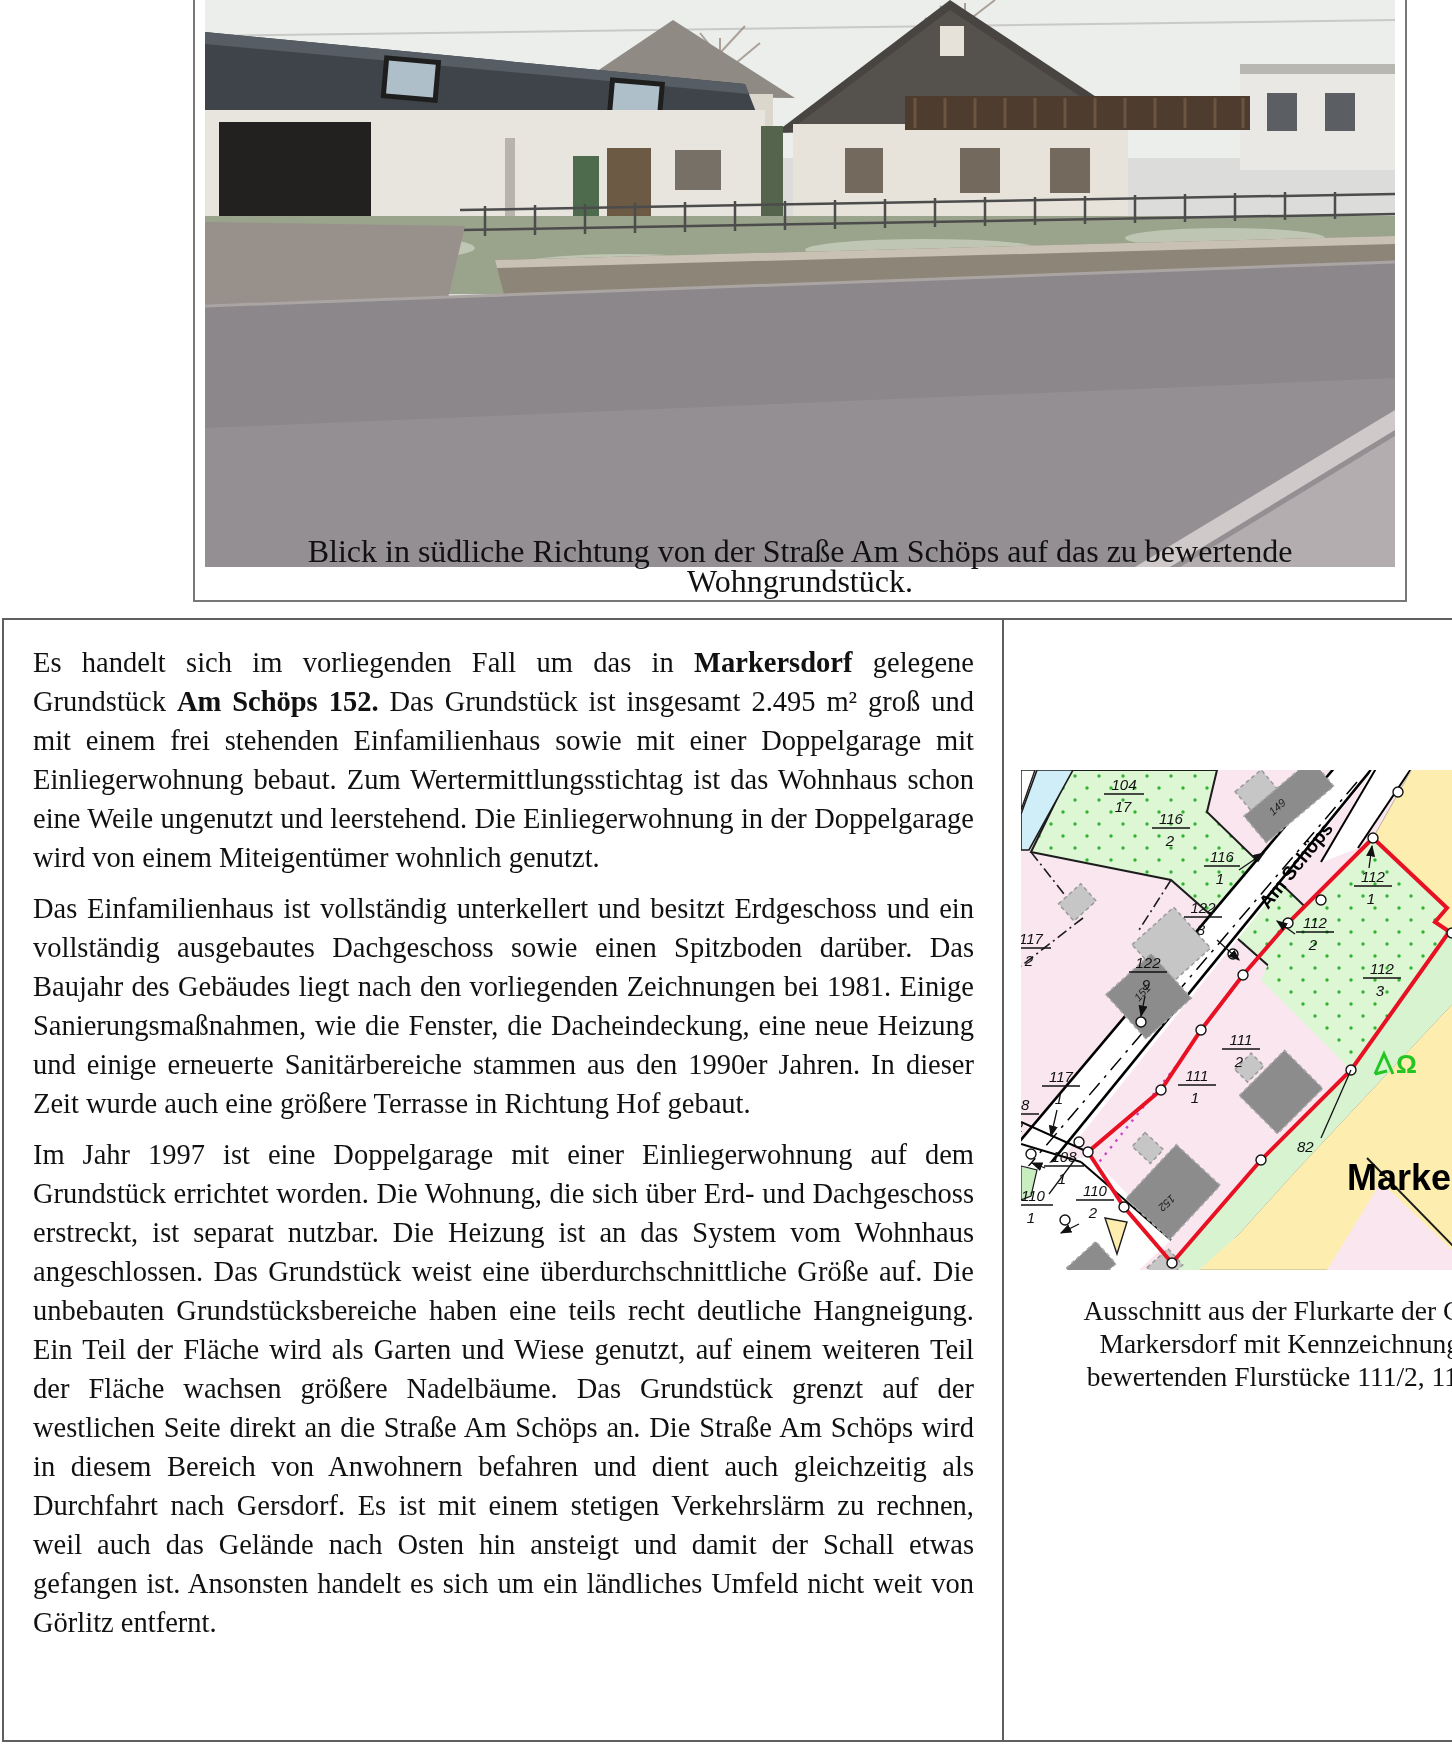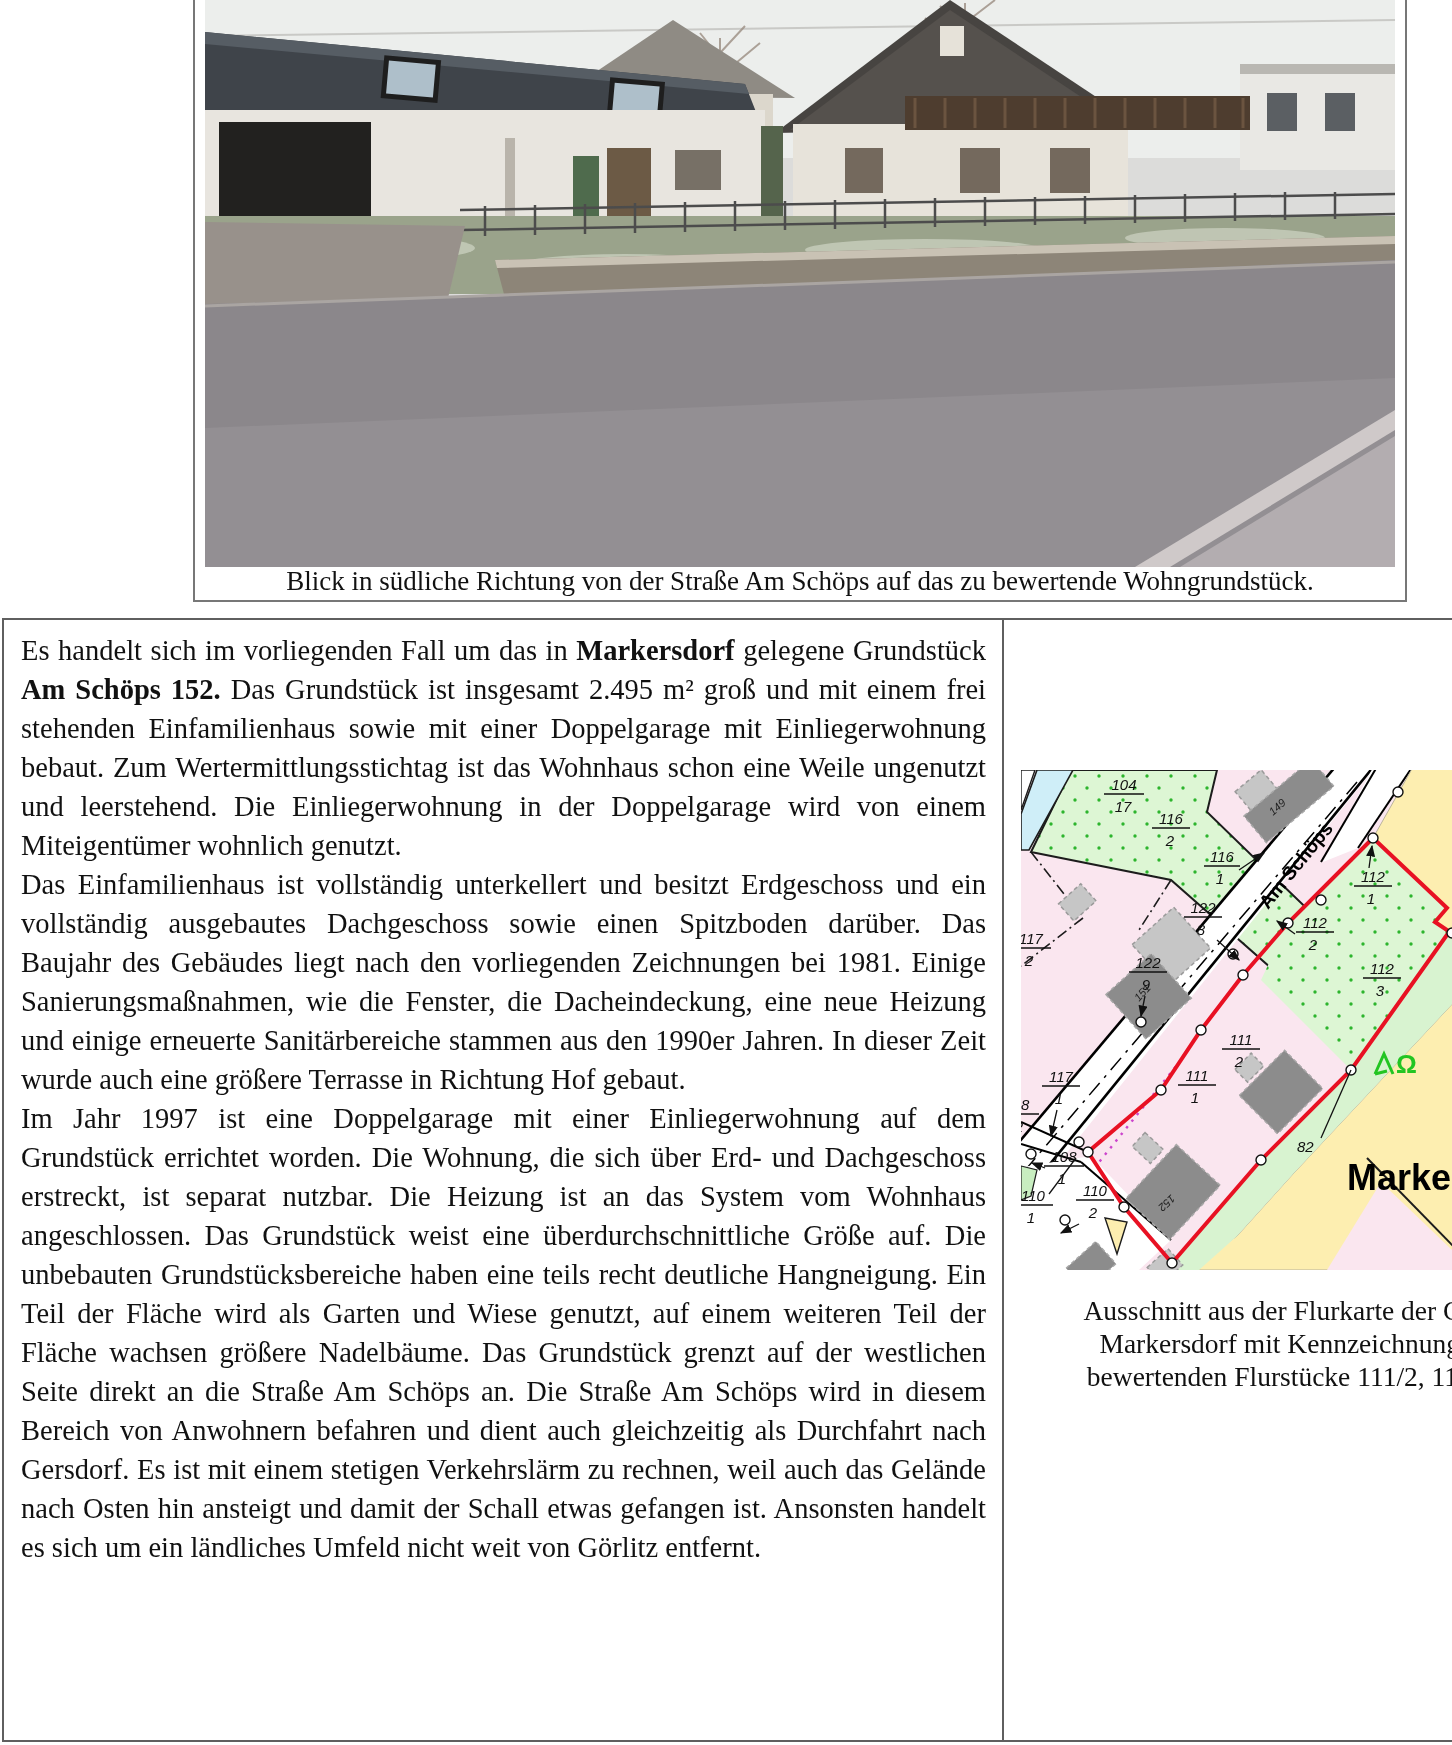--- a/index.html
+++ b/index.html
@@ -4,29 +4,29 @@
 <style>
   html,body{margin:0;padding:0;background:#ffffff;}
   .page{position:relative;width:1452px;height:1745px;overflow:hidden;background:#fff;
         font-family:"Liberation Serif",serif;color:#111;}
 
   
   .photo-frame{position:absolute;left:193px;top:-24px;width:1214px;height:626px;
                border:2px solid #777;background:#fff;box-sizing:border-box;}
   .photo-canvas{position:absolute;left:10px;top:20px;width:1190px;height:569px;overflow:hidden;background:#dcdcda;}
   .photo-caption{position:absolute;left:0;bottom:4px;width:100%;text-align:center;
-                 font-size:27px;line-height:30px;}
+                 font-size:32px;line-height:30px;}
 
   
   .desc-table{position:absolute;left:2px;top:618px;width:1560px;height:1124px;
               border:2px solid #5f5f5f;box-sizing:border-box;}
   .desc-divider{position:absolute;left:998px;top:0;width:2px;height:100%;background:#5f5f5f;}
   .desc-text{position:absolute;left:0;top:0;width:998px;height:100%;box-sizing:border-box;
              padding:11px 16px 0 17px;font-size:28.5px;line-height:39px;text-align:justify;}
-  .desc-text p{margin:0;}
+  .desc-text p{margin:12px;}
 
   
   .map-figure{position:absolute;left:998px;top:0;width:560px;}
   .map-canvas{position:absolute;left:19px;top:150px;width:500px;height:500px;}
   .map-caption{position:absolute;left:8px;top:674px;width:560px;text-align:center;
                font-size:27.5px;line-height:33px;white-space:nowrap;}
 
   svg text{user-select:none;}
   .mlab{font:italic 15px "Liberation Sans",sans-serif;fill:#111;}
   .mlab-s{font:italic 11px "Liberation Sans",sans-serif;fill:#222;}

